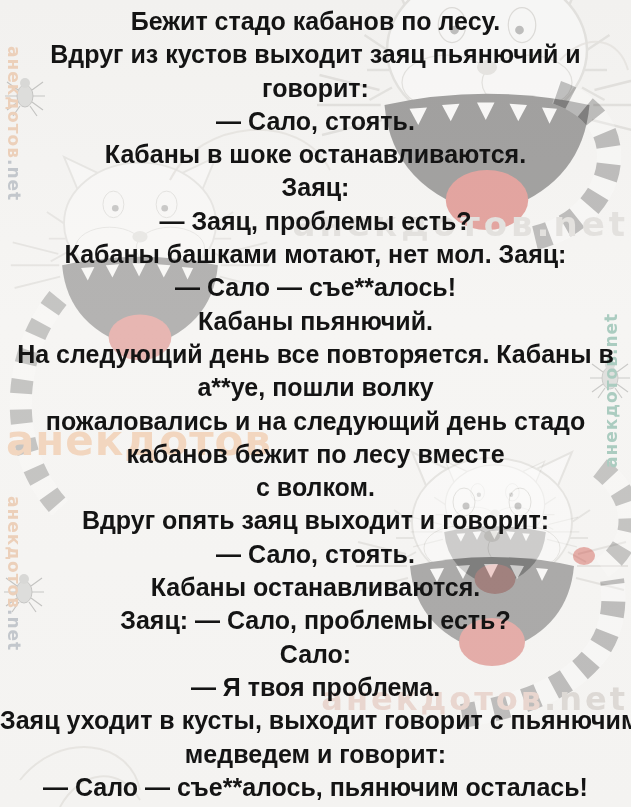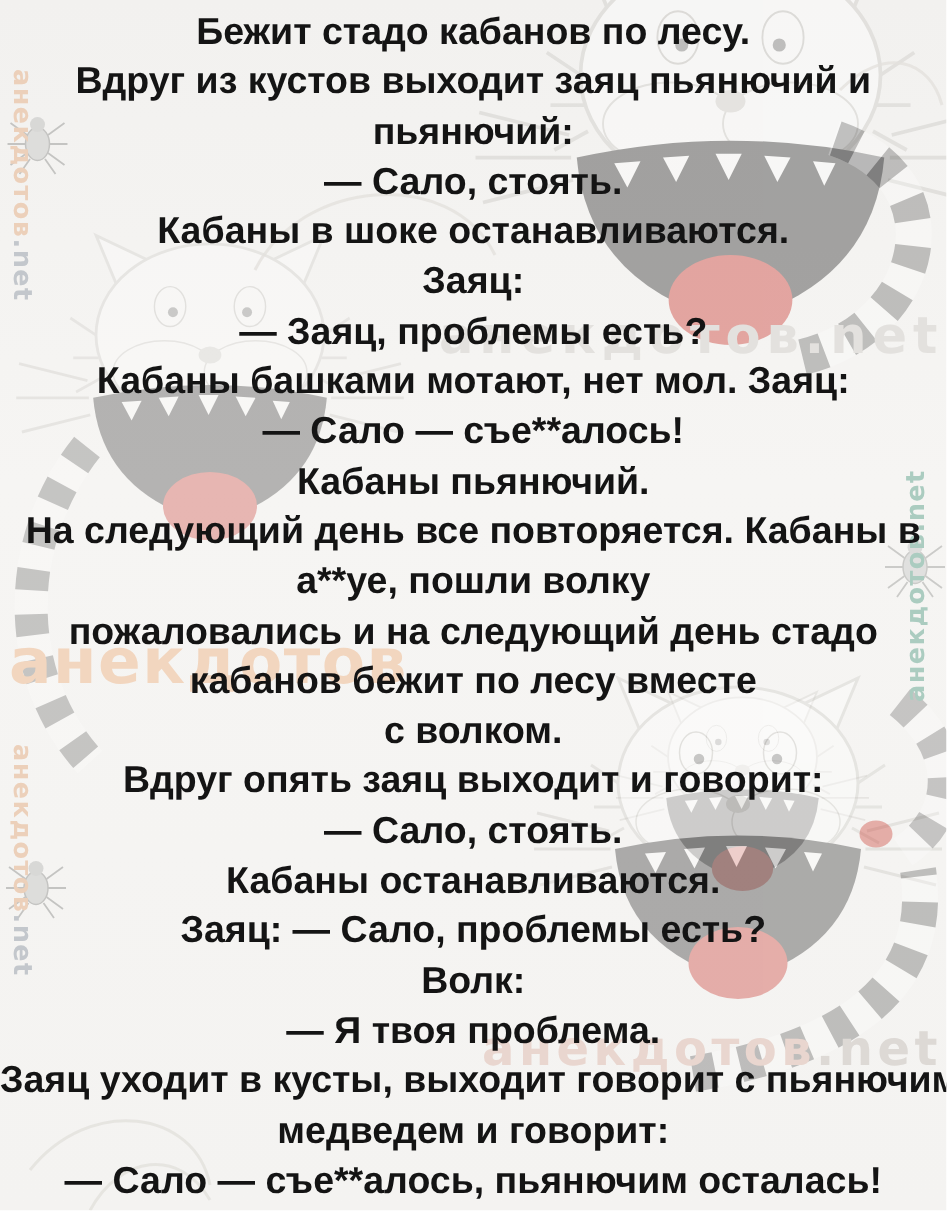--- a/index.html
+++ b/index.html
@@ -116,36 +116,36 @@
   <div class="wm wm-v wm-left2">
     <span class="nm">анекдотов</span><span class="tld">.net</span>
   </div>
   <div class="wm wm-v wm-right">
     <span>анекдотов.net</span>
   </div>
 
   <div class="joke">
     <div class="jl">Бежит стадо кабанов по лесу.</div>
     <div class="jl">Вдруг из кустов выходит заяц пьянючий и</div>
-    <div class="jl">пьянючий:</div>
+    <div class="jl">говорит:</div>
     <div class="jl">— Сало, стоять.</div>
     <div class="jl">Кабаны в шоке останавливаются.</div>
     <div class="jl">Заяц:</div>
     <div class="jl">— Заяц, проблемы есть?</div>
     <div class="jl">Кабаны башками мотают, нет мол. Заяц:</div>
     <div class="jl">— Сало — съе**алось!</div>
     <div class="jl">Кабаны пьянючий.</div>
     <div class="jl">На следующий день все повторяется. Кабаны в</div>
     <div class="jl">а**уе, пошли волку</div>
     <div class="jl">пожаловались и на следующий день стадо</div>
     <div class="jl">кабанов бежит по лесу вместе</div>
     <div class="jl">с волком.</div>
     <div class="jl">Вдруг опять заяц выходит и говорит:</div>
     <div class="jl">— Сало, стоять.</div>
     <div class="jl">Кабаны останавливаются.</div>
     <div class="jl">Заяц: — Сало, проблемы есть?</div>
-    <div class="jl">Волк:</div>
+    <div class="jl">Сало:</div>
     <div class="jl">— Я твоя проблема.</div>
     <div class="jl">Заяц уходит в кусты, выходит говорит с пьянючим</div>
     <div class="jl">медведем и говорит:</div>
     <div class="jl">— Сало — съе**алось, пьянючим осталась!</div>
   </div>
 </div>
 
 </body></html>

